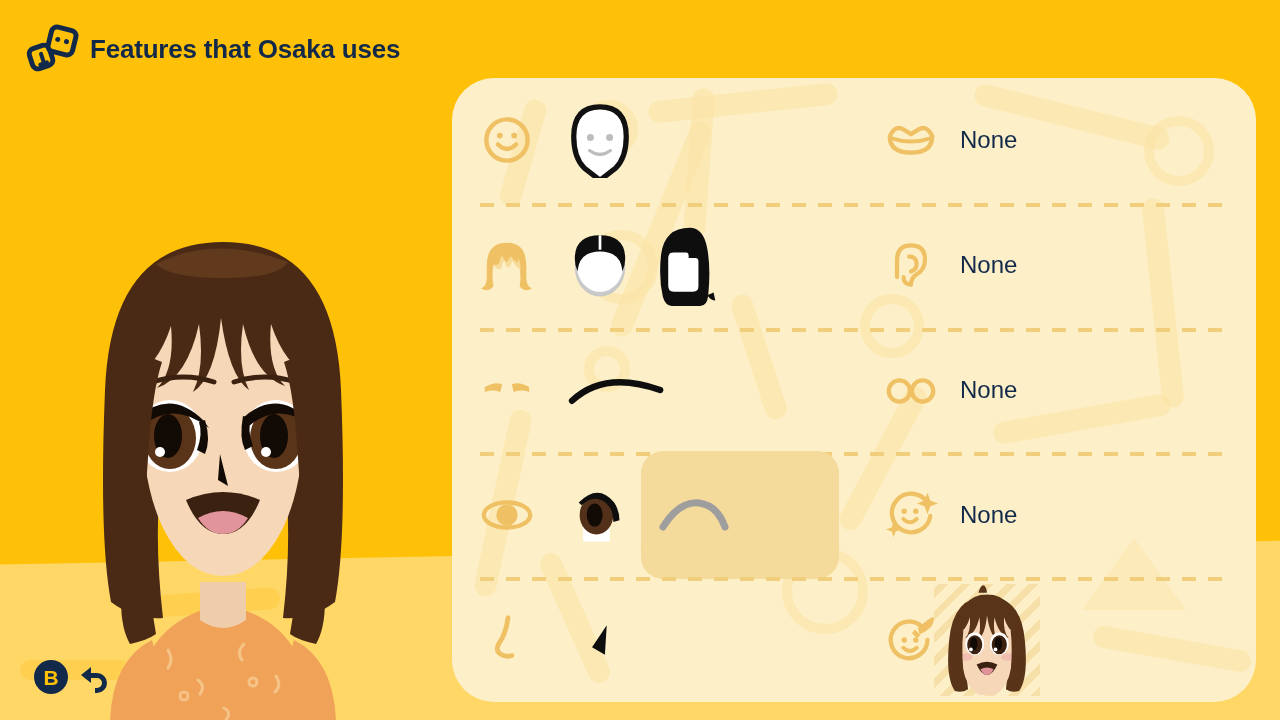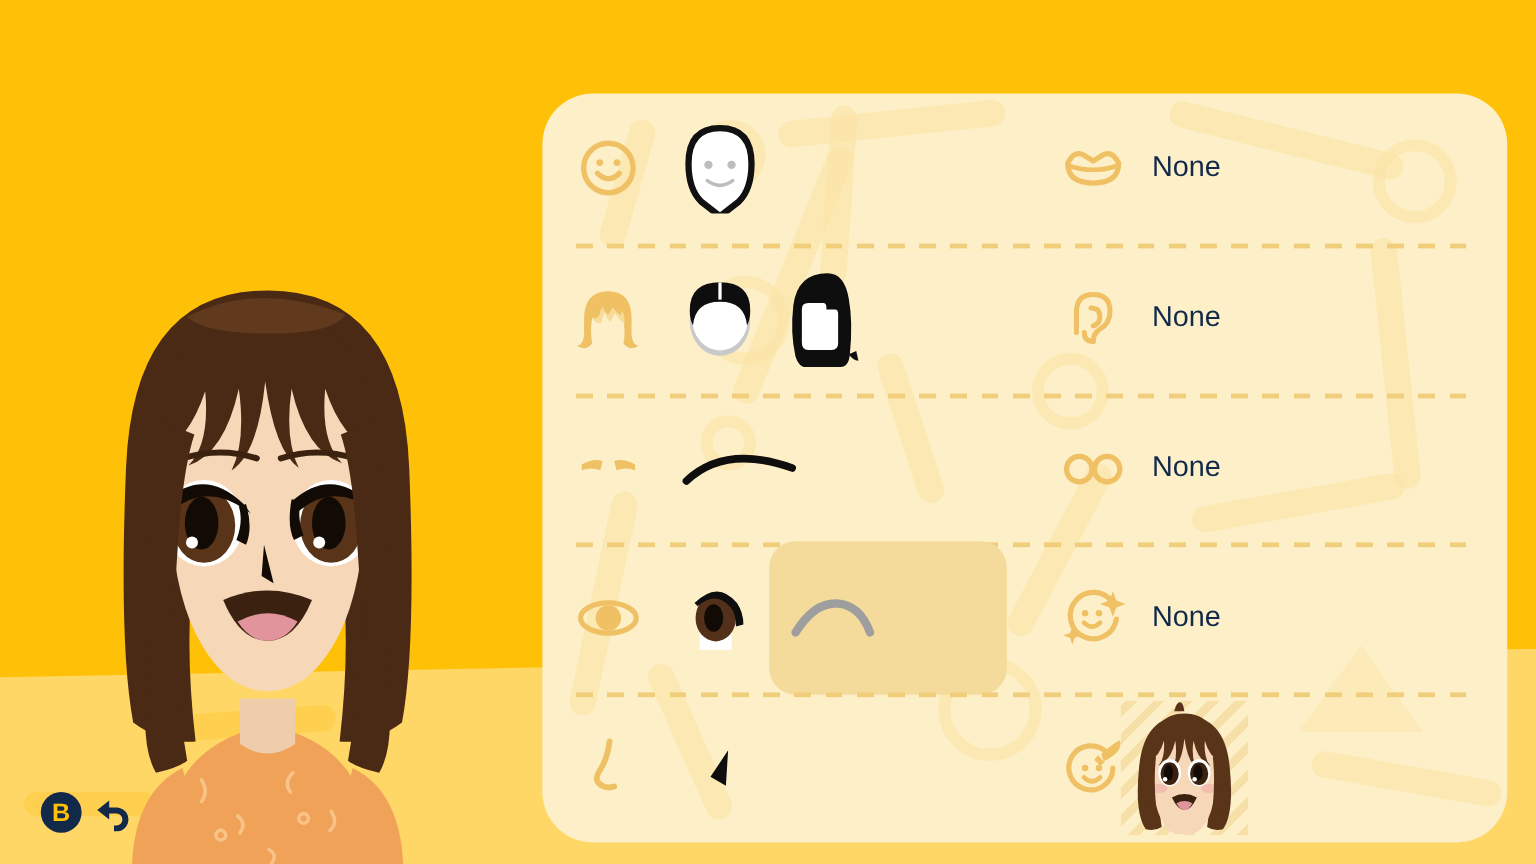--- a/index.html
+++ b/index.html
@@ -209,20 +209,33 @@
   <div class="wall-deco wd-ring" style="left:1140px; top:150px; width:70px; height:70px;"></div>
   <div class="wall-deco wd-bar" style="left:1215px; top:300px; width:24px; height:120px; transform:rotate(20deg);"></div>
   <div class="wall-deco wd-ring" style="left:410px;  top:600px; width:56px; height:56px;"></div>
 
   <div class="ground">
     <div class="ground-deco" style="left:170px; top:52px; width:150px; height:22px; transform:rotate(-4deg);"></div>
     <div class="ground-deco" style="left:880px; top:95px; width:210px; height:22px; transform:rotate(2deg);"></div>
     <div class="ground-deco" style="left:60px;  top:120px; width:110px; height:20px;"></div>
   </div>
 
+  <div class="header">
+    <div class="header-icon">
+      <div class="cube cube-a">
+        <div class="cube-stick" style="left:7px; top:3px; width:4px; height:13px;"></div>
+        <div class="cube-stick" style="left:3px; top:13px; width:11px; height:4px;"></div>
+      </div>
+      <div class="cube cube-b">
+        <div class="cube-dot" style="left:3px; top:7px;"></div>
+        <div class="cube-dot" style="left:12px; top:7px;"></div>
+      </div>
+    </div>
+    <div class="page-title">Features that Osaka uses</div>
+  </div>
 
   <div class="mii-character">
     <svg viewBox="0 0 350 490" width="350" height="490">
 
       <path d="M92 470 q0-78 83-96 q83 18 83 96 v22 H92 Z" fill="#F0A258"></path>
       <path d="M62 492 q2-62 42-82 q14 50 10 82 Z" fill="#F0A258"></path>
       <path d="M288 492 q-2-62-42-82 q-14 50-10 82 Z" fill="#F0A258"></path>
       <g stroke="#F8C98F" stroke-width="3" fill="none" stroke-linecap="round" opacity=".85">
         <path d="M120 420 q6 10 0 18"></path>
         <path d="M150 450 q8 6 2 14"></path>

